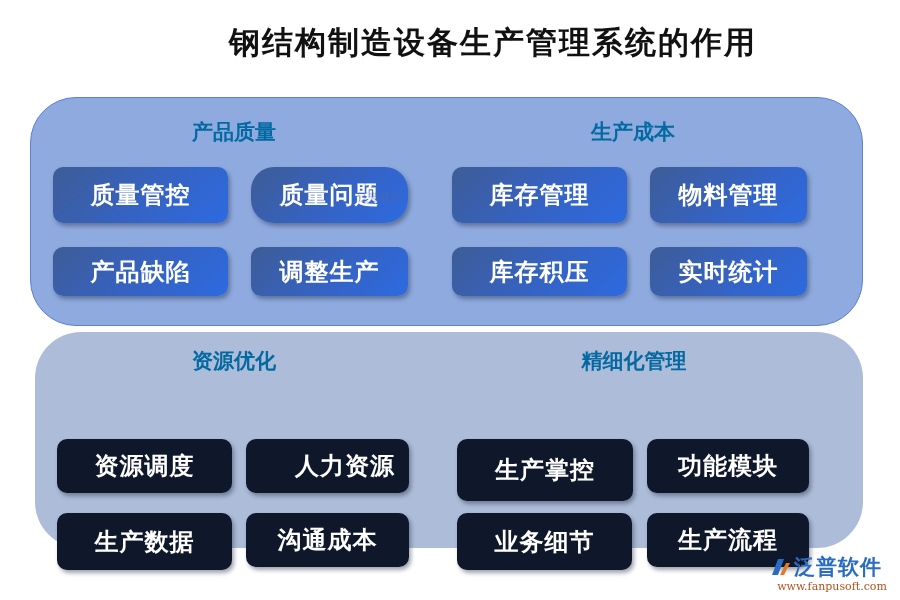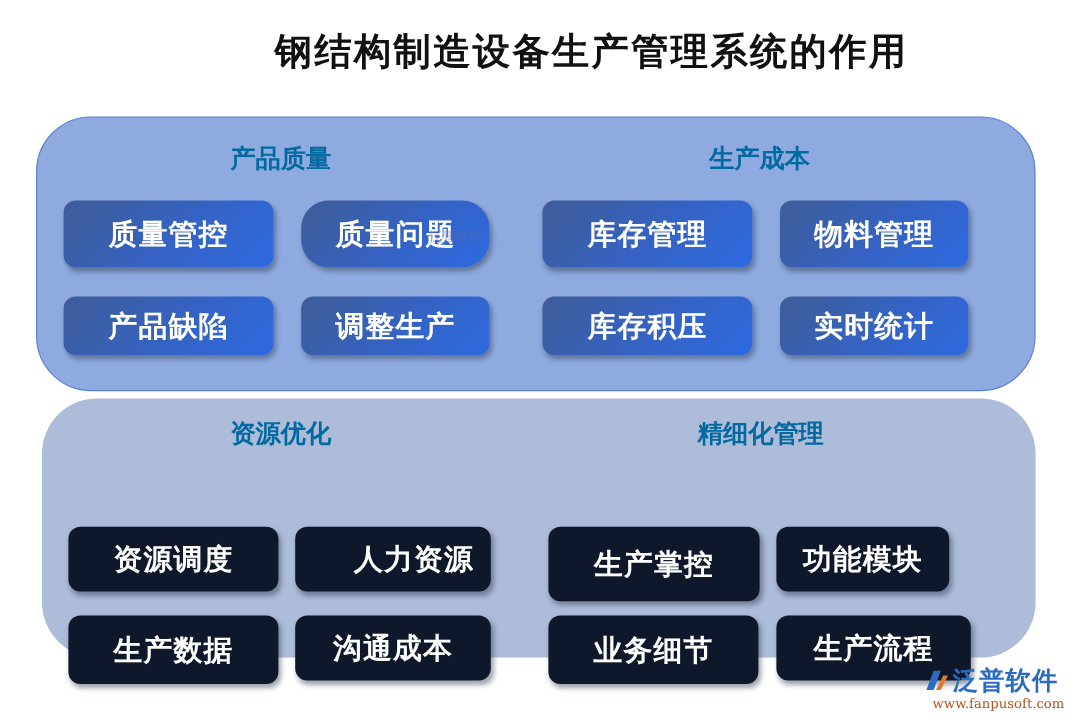--- a/index.html
+++ b/index.html
@@ -83,21 +83,21 @@
 <div class="panel panel-bottom"></div>
 
 <div class="group-title" style="left:134px; top:347px;">资源优化</div>
 <div class="box teal" style="left:57px; top:399px; width:175px; height:54px;">资源调度</div>
 <div class="box teal" style="left:246px; top:399px; width:163px; height:54px;padding-left:35px;">人力资源</div>
 <div class="box teal" style="left:57px; top:473px; width:175px; height:57px;">生产数据</div>
 <div class="box teal" style="left:246px; top:473px; width:163px; height:54px;">沟通成本</div>
 
 <div class="group-title" style="left:534px; top:347px;">精细化管理</div>
 <div class="box teal" style="left:457px; top:399px; width:176px; height:62px;">生产掌控</div>
-<div class="box teal" style="left:647px; top:399px; width:144px; height:54px;">功能模块</div>
+<div class="box teal" style="left:647px; top:399px; width:162px; height:54px;">功能模块</div>
 <div class="box teal" style="left:457px; top:473px; width:175px; height:57px;">业务细节</div>
 <div class="box teal" style="left:647px; top:473px; width:162px; height:54px;">生产流程</div>
 
 <div class="logo">
   <svg class="logo-mark" viewBox="0 0 24 24">
     <polygon points="4,20 10,4 16,4 10,20" fill="#2a6cc2"></polygon>
     <polygon points="12,20 18,8 22,8 16,20" fill="#e07a2a"></polygon>
   </svg>
   <div class="logo-text">泛普软件</div>
   <div class="logo-url">www.fanpusoft.com</div>

